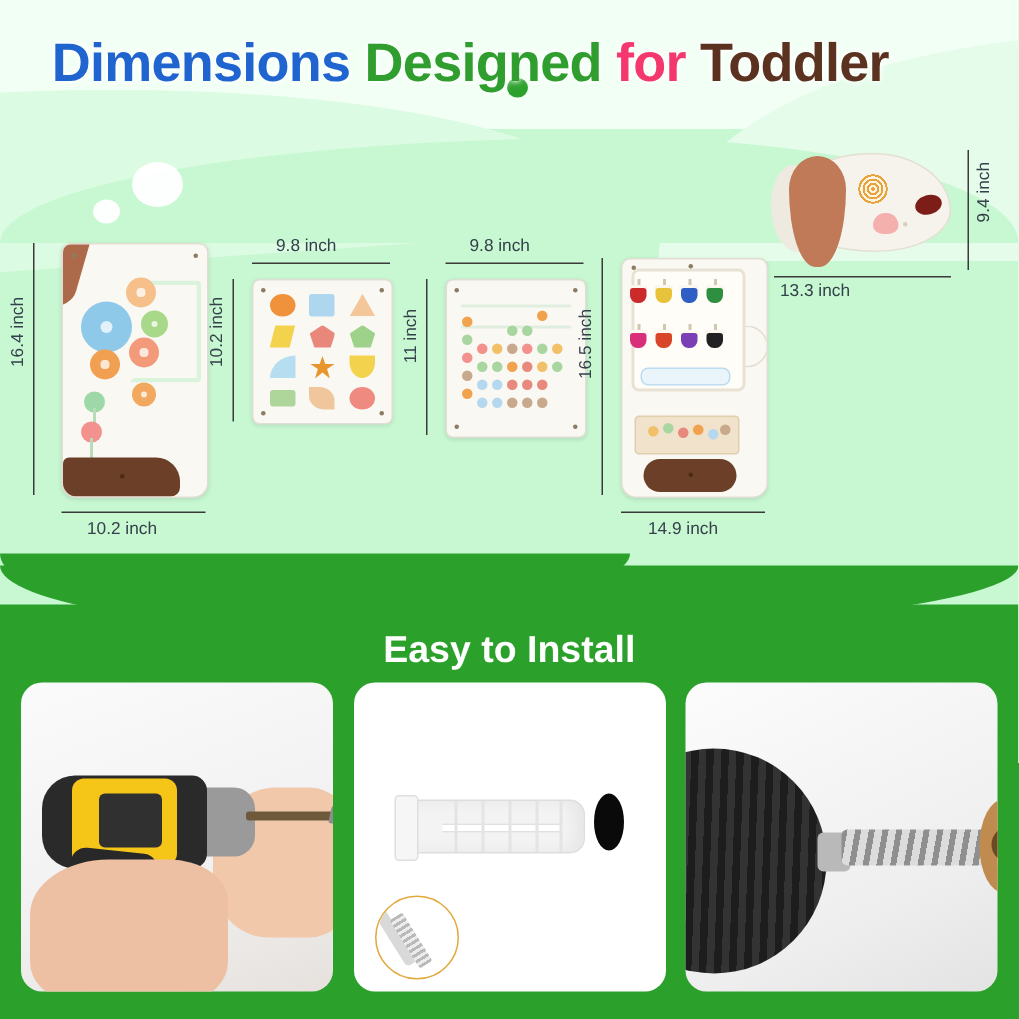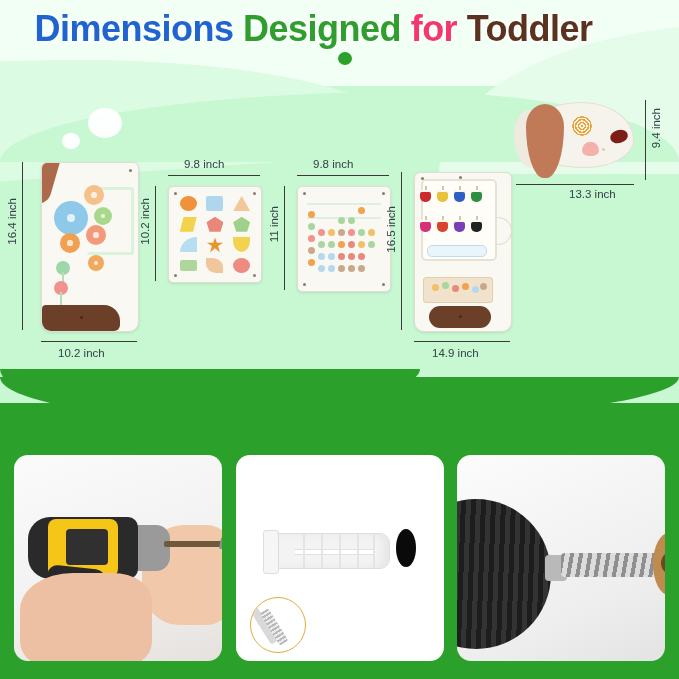--- a/index.html
+++ b/index.html
@@ -18,21 +18,21 @@
           border-radius:100% 0 0 0 / 100% 0 0 0;}
   .wave-c{position:absolute;left:0;top:92px;width:679px;height:70px;background:#c7f8d2;
           border-radius:60% 40% 0 0 / 100% 100% 0 0;}
   .dot-white-lg{position:absolute;left:88px;top:108px;width:34px;height:30px;border-radius:50%;
           background:#ffffff;opacity:.95;}
   .dot-white-sm{position:absolute;left:62px;top:133px;width:18px;height:16px;border-radius:50%;
           background:#ffffff;opacity:.95;}
   .dot-green{position:absolute;left:338px;top:52px;width:14px;height:13px;border-radius:50%;background:#2ba12b;}
 
   
-  .title{position:absolute;left:0;top:8px;width:627px;text-align:center;
+  .title{position:absolute;left:0;top:21px;width:627px;text-align:center;
          font-size:36px;font-weight:bold;letter-spacing:-.5px;white-space:nowrap;
          text-shadow:0 0 3px #ffffff,0 0 6px #ffffff;}
   .t-blue{color:#1f64cf;}
   .t-green{color:#2f9e2f;}
   .t-pink{color:#f4386e;}
   .t-brown{color:#5b3220;}
 
   
   .dim{position:absolute;color:#34404a;font-size:11.5px;white-space:nowrap;}
   .dim.vert{writing-mode:vertical-rl;transform:rotate(180deg);}
@@ -346,27 +346,28 @@
   <div id="dog">
     <div class="head"></div>
     <div class="ear2"></div>
     <div class="ear"></div>
     <div class="spiral"></div>
     <div class="patch"></div>
     <div class="nose"></div>
     <div class="eye"></div>
   </div>
   <div class="dline-h" style="left:516px;top:184px;width:118px;"></div>
-  <div class="dim" style="left:569px;top:188px;">13.3 inch</div>
+  <div class="dim" style="left:520px;top:188px;">13.3 inch</div>
   <div class="dline-v" style="left:645px;top:100px;height:80px;"></div>
   <div class="dim vert" style="left:650px;top:108px;">9.4 inch</div>
 
   <div id="install">
     <div class="wave-top"></div>
     <div class="wave-top2"></div>
+    <div class="install-title">Easy to Install</div>
 
     <div class="photos">
 
       <div class="photo ph1">
         <div class="fingers"></div>
         <div class="drillchuck"></div>
         <div class="drillbit"></div>
         <div class="bittip"></div>
         <div class="drillbody"></div>
         <div class="drillyellow"></div>

